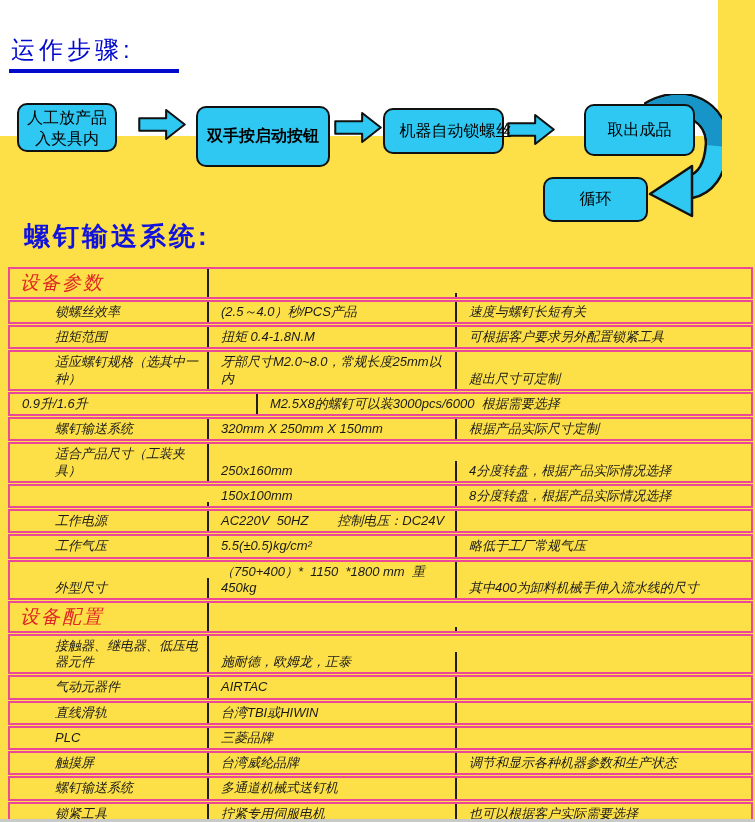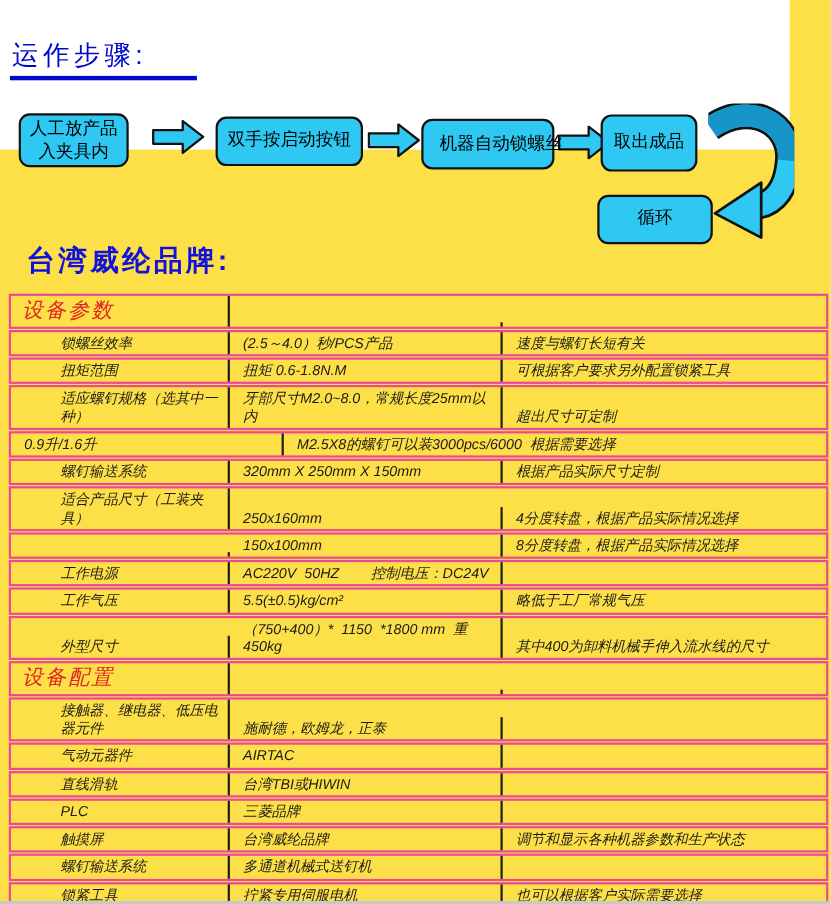--- a/index.html
+++ b/index.html
@@ -51,23 +51,23 @@
     justify-content: center;
     font-size: 16px;
     color: #000;
     line-height: 1.3;
     z-index: 2;
     box-sizing: border-box;
     text-align: center;
     white-space: nowrap;
   }
   .fb1 { left: 17px;  top: 103px; width: 100px; height: 49px; justify-content: flex-end; }
-  .fb2 { left: 196px; top: 106px; width: 134px; height: 45px; }
+  .fb2 { left: 196px; top: 106px; width: 134px; height: 61px; font-weight: bold; }
   .fb3 { left: 383px; top: 108px; width: 121px; height: 46px; padding-left: 24px; }
-  .fb4 { left: 546px; top: 104px; width: 88px;  height: 52px; }
+  .fb4 { left: 584px; top: 104px; width: 111px;  height: 52px; }
   .fb5 { left: 543px; top: 177px; width: 105px; height: 45px; text-align: right; }
   .farrow { position: absolute; z-index: 1; }
   .fa1 { left: 138px; top: 109px; }
   .fa2 { left: 334px; top: 112px; }
   .fa3 { left: 507px; top: 114px; }
   .loop-arrow { position: absolute; left: 644px; top: 94px; z-index: 1; }
   .ptable {
     position: absolute;
     left: 8px; top: 267px;
     width: 745px;
@@ -146,37 +146,37 @@
     <polygon points="1,9 27,9 27,1 45,15 27,29 27,21 1,21" fill="#2ec8f2" stroke="#111" stroke-width="2" stroke-linejoin="round"></polygon>
   </svg>
 
   <svg class="loop-arrow" width="78" height="126" viewBox="0 0 78 126">
     <path d="M 2 22 C 40 -4, 76 20, 73 52 C 71 78, 60 90, 46 93" fill="none" stroke="#111" stroke-width="25"></path>
     <path d="M 2 22 C 40 -4, 76 20, 73 52 C 71 78, 60 90, 46 93" fill="none" stroke="#2ec8f2" stroke-width="20"></path>
     <path d="M 2 22 C 40 -4, 76 20, 73 52" fill="none" stroke="#1794c8" stroke-width="20"></path>
     <polygon points="6,100 48,72 48,122" fill="#2ec8f2" stroke="#111" stroke-width="2.5" stroke-linejoin="round"></polygon>
   </svg>
 
-  <div class="title2">台湾威纶品牌:</div>
+  <div class="title2">螺钉输送系统:</div>
 
   <div class="ptable">
 
     <div class="trow hdr">
       <div class="tcell c1">设备参数</div>
       <div class="tcell c2"></div>
       <div class="tcell c3"></div>
     </div>
     <div class="trow">
       <div class="tcell c1">锁螺丝效率</div>
       <div class="tcell c2">(2.5～4.0）秒/PCS产品</div>
       <div class="tcell c3">速度与螺钉长短有关</div>
     </div>
     <div class="trow">
       <div class="tcell c1">扭矩范围</div>
-      <div class="tcell c2">扭矩 0.6-1.8N.M</div>
+      <div class="tcell c2">扭矩 0.4-1.8N.M</div>
       <div class="tcell c3">可根据客户要求另外配置锁紧工具</div>
     </div>
     <div class="trow">
       <div class="tcell c1">适应螺钉规格（选其中一种）</div>
       <div class="tcell c2">牙部尺寸M2.0~8.0，常规长度25mm以内</div>
       <div class="tcell c3">超出尺寸可定制</div>
     </div>
     <div class="trow">
       <div class="tcell c2">0.9升/1.6升</div>
       <div class="tcell c3">M2.5X8的螺钉可以装3000pcs/6000  根据需要选择</div>

